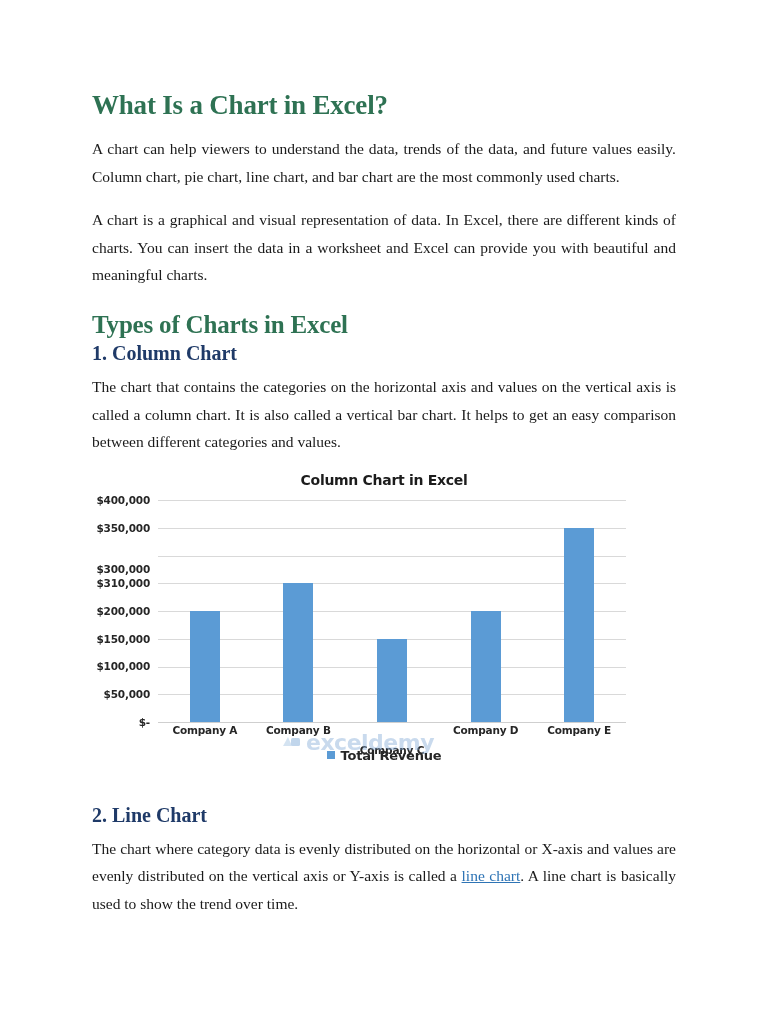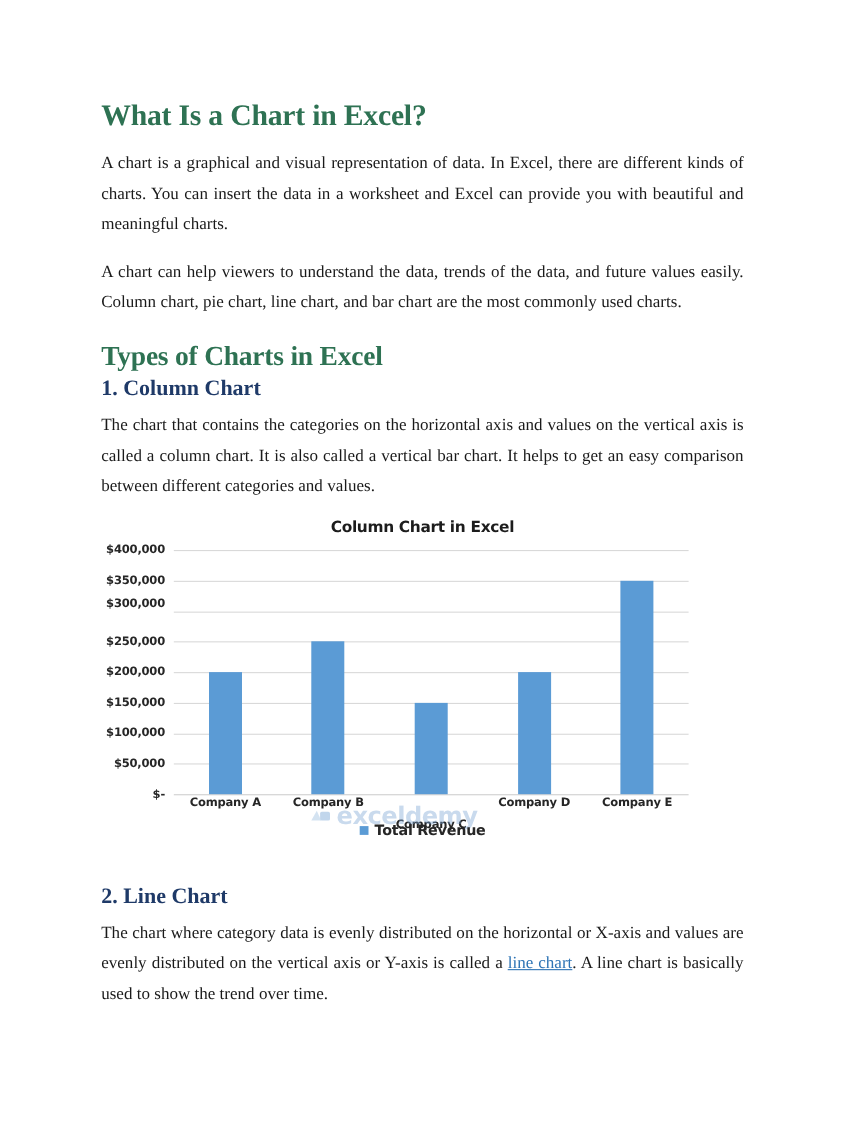--- a/index.html
+++ b/index.html
@@ -223,40 +223,40 @@
   }
 </style>
 </head>
 <body>
 
 <div class="page">
   <div class="doc-body">
 
     <h1 class="heading-green">What Is a Chart in Excel?</h1>
 
+    <p class="para">A chart can help viewers to understand the data, trends of the data, and future values easily. Column chart, pie chart, line chart, and bar chart are the most commonly used charts.</p>
+
     <p class="para first-para">A chart is a graphical and visual representation of data. In Excel, there are different kinds of charts. You can insert the data in a worksheet and Excel can provide you with beautiful and meaningful charts.</p>
-
-    <p class="para">A chart can help viewers to understand the data, trends of the data, and future values easily. Column chart, pie chart, line chart, and bar chart are the most commonly used charts.</p>
 
     <h2 class="heading-green">Types of Charts in Excel</h2>
 
     <h3 class="heading-navy">1. Column Chart</h3>
 
     <p class="para">The chart that contains the categories on the horizontal axis and values on the vertical axis is called a column chart. It is also called a vertical bar chart. It helps to get an easy comparison between different categories and values.</p>
 
     <div class="chart-figure">
 
       <div class="chart-title">Column Chart in Excel</div>
 
       <div class="plot-wrap">
         <div class="y-axis" id="y-axis">
             <div class="y-tick" style="top: 0px;">$400,000</div>
             <div class="y-tick" style="top: 27.75px;">$350,000</div>
-            <div class="y-tick" style="top: 49px;">$300,000</div>
-            <div class="y-tick" style="top: 83.25px;">$250,000</div>
+            <div class="y-tick" style="top: 69px;">$300,000</div>
+            <div class="y-tick" style="top: 83.25px;">$310,000</div>
             <div class="y-tick" style="top: 111px;">$200,000</div>
             <div class="y-tick" style="top: 138.75px;">$150,000</div>
             <div class="y-tick" style="top: 166.5px;">$100,000</div>
             <div class="y-tick" style="top: 194.25px;">$50,000</div>
             <div class="y-tick" style="top: 222px;">$-</div>
           </div>
         <div class="plot-area">
           <div id="gridlines">
               <div class="gridline" style="top: 0px;"></div>
               <div class="gridline" style="top: 28px;"></div>

